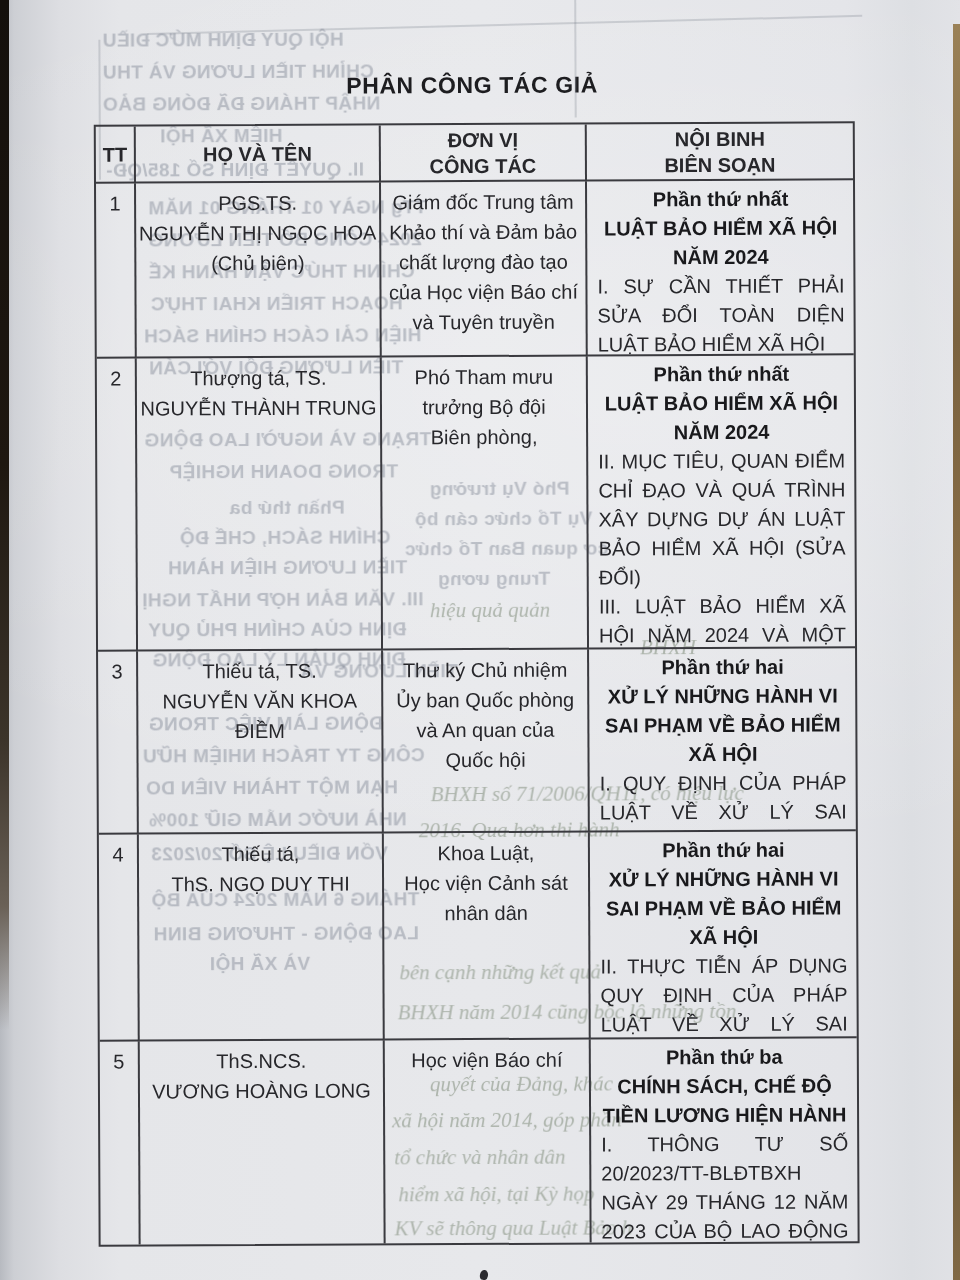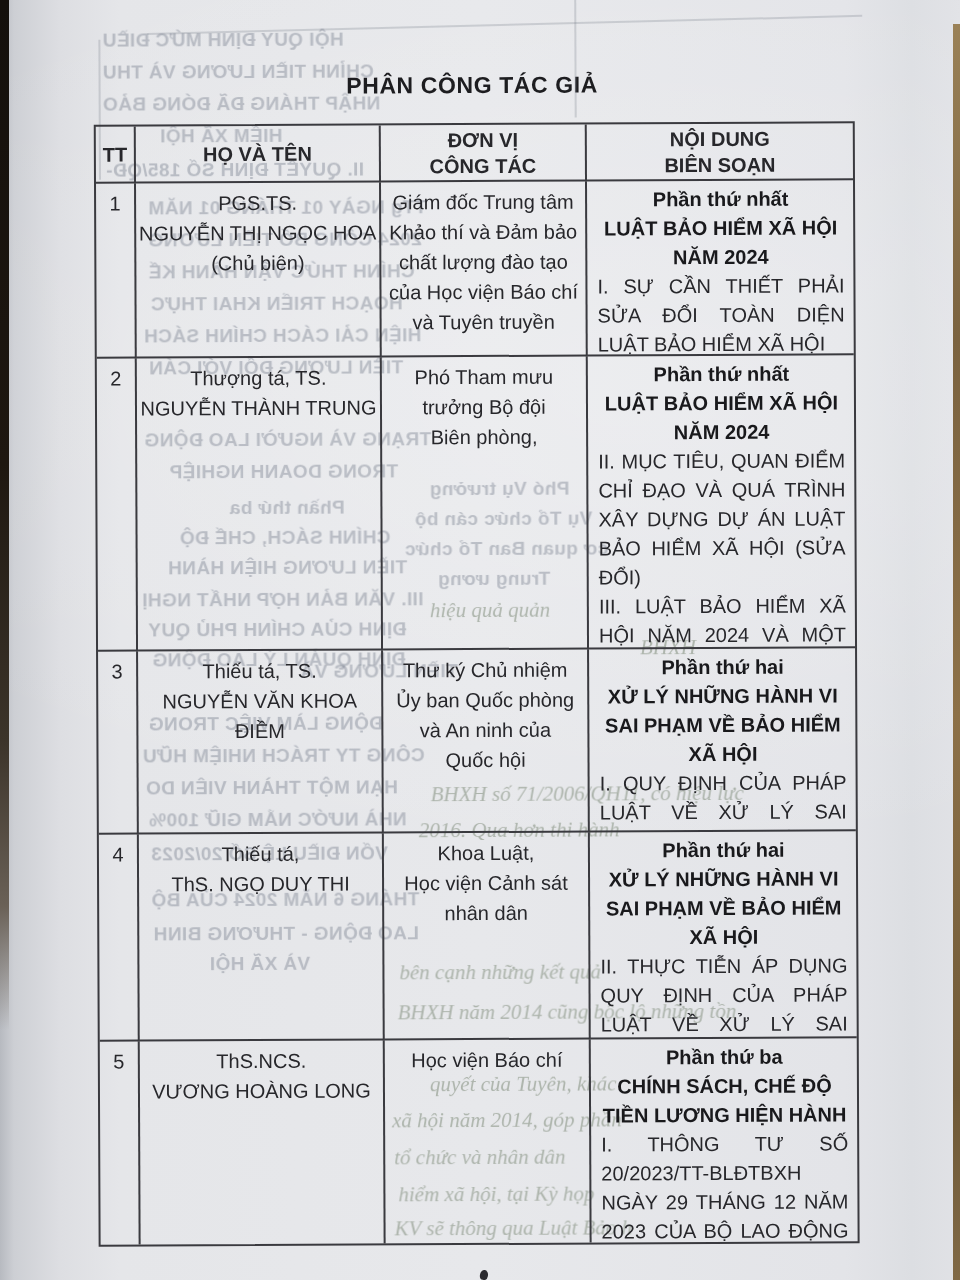--- a/index.html
+++ b/index.html
@@ -92,42 +92,42 @@
         <span class="ghost-m" style="left: 150px; top: 842px;">VỐN ĐIỀU LỆ SỐ 20/2023</span>
         <span class="ghost-m" style="left: 150px; top: 888px;">THÁNG 6 NĂM 2024 CỦA BỘ</span>
         <span class="ghost-m" style="left: 152px; top: 922px;">LAO ĐỘNG - THƯƠNG BINH</span>
         <span class="ghost-m" style="left: 208px; top: 952px;">VÀ XÃ HỘI</span>
         <span class="ghost-s" style="left: 430px; top: 598px;">hiệu quả quản</span>
         <span class="ghost-s" style="left: 640px; top: 636px;">BHXH</span>
         <span class="ghost-s" style="left: 430px; top: 782px;">BHXH số 71/2006/QH11, có hiệu lực</span>
         <span class="ghost-s" style="left: 402px; top: 818px; margin-left: 16px;">2016. Qua hơn thi hành</span>
         <span class="ghost-s" style="left: 398px; top: 960px;">bên cạnh những kết quả</span>
         <span class="ghost-s" style="left: 396px; top: 1000px;">BHXH năm 2014 cũng bộc lộ những tồn</span>
-        <span class="ghost-s" style="left: 428px; top: 1072px;">quyết của Tuyên, khác</span>
+        <span class="ghost-s" style="left: 428px; top: 1072px;">quyết của Đảng, khác</span>
         <span class="ghost-s" style="left: 390px; top: 1108px;">xã hội năm 2014, góp phần</span>
         <span class="ghost-s" style="left: 392px; top: 1145px;">tổ chức và nhân dân</span>
         <span class="ghost-s" style="left: 396px; top: 1182px;">hiểm xã hội, tại Kỳ họp</span>
         <span class="ghost-s" style="left: 392px; top: 1216px;">KV sẽ thông qua Luật Bảo h</span>
       </div>
 
     <div class="title">PHÂN CÔNG TÁC GIẢ</div>
 
     <div class="tbl">
         <div class="cell head c0">
           <div>TT</div>
         </div>
         <div class="cell head c1">
           <div>HỌ VÀ TÊN</div>
         </div>
         <div class="cell head c2">
           <div>ĐƠN VỊ</div>
           <div>CÔNG TÁC</div>
         </div>
         <div class="cell head c3">
-          <div>NỘI DUNG</div>
+          <div>NỘI BINH</div>
           <div>BIÊN SOẠN</div>
         </div>
         <div class="cell tt c0">1</div>
         <div class="cell lines c1">
           <div>PGS.TS.</div>
           <div>NGUYỄN THỊ NGỌC HOA</div>
           <div>(Chủ biên)</div>
         </div>
         <div class="cell lines c2">
           <div>Giám đốc Trung tâm</div>
@@ -160,21 +160,21 @@
           <div class="j">III. LUẬT BẢO HIỂM XÃ HỘI NĂM 2024 VÀ MỘT SỐ ĐIỂM MỚI ĐÁNG CHÚ Ý CỦA LUẬT</div>
         </div>
         <div class="cell tt c0">3</div>
         <div class="cell lines c1">
           <div>Thiếu tá, TS.</div>
           <div>NGUYỄN VĂN KHOA ĐIỀM</div>
         </div>
         <div class="cell lines c2">
           <div>Thư ký Chủ nhiệm</div>
           <div>Ủy ban Quốc phòng</div>
-          <div>và An ninh của</div>
+          <div>và An quan của</div>
           <div>Quốc hội</div>
         </div>
         <div class="cell content c3">
           <div class="b">Phần thứ hai</div>
           <div class="b">XỬ LÝ NHỮNG HÀNH VI SAI PHẠM VỀ BẢO HIỂM XÃ HỘI</div>
           <div class="j">I. QUY ĐỊNH CỦA PHÁP LUẬT VỀ XỬ LÝ SAI PHẠM VỀ BẢO HIỂM XÃ HỘI</div>
         </div>
         <div class="cell tt c0">4</div>
         <div class="cell lines c1">
           <div>Thiếu tá,</div>

